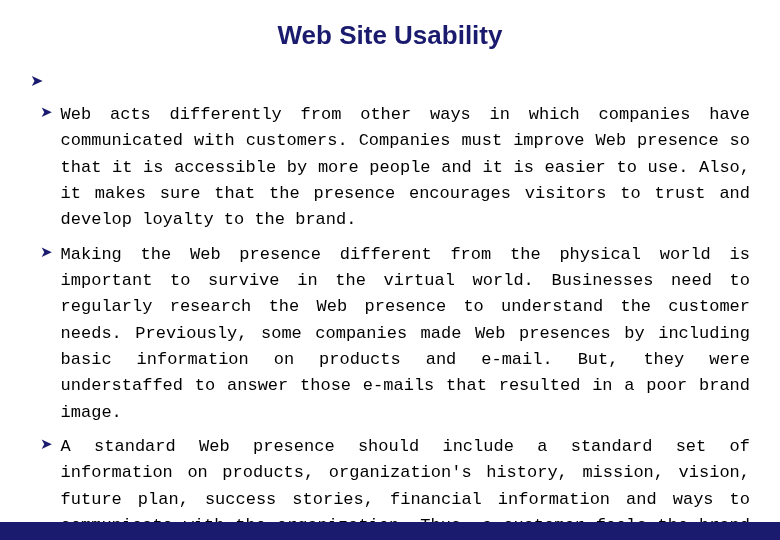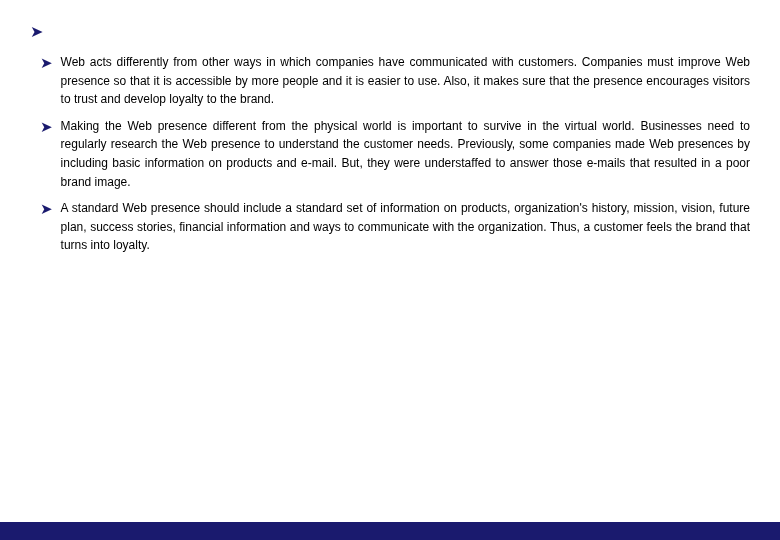--- a/index.html
+++ b/index.html
@@ -79,41 +79,42 @@
       gap: 8px;
     }
 
     .bullet-item .bullet-arrow {
       font-size: 15px;
       margin-top: 1px;
       color: #1a1a6e;
     }
 
     .bullet-text {
-      font-size: 12px;
+      font-size: 17px;
       color: #000000;
       line-height: 1.55;
       text-align: justify;
-      font-family: Liberation Sans, sans-serif;
+      font-family: Liberation Mono, monospace;
     }
 
     .footer-bar {
       position: absolute;
       bottom: 0;
       left: 0;
       width: 780px;
       height: 18px;
       background: #1a1a6e;
     }
   </style>
 </head>
 <body>
 
 <div class="page-container">
 
+  <h1 class="page-title">Web Site Usability</h1>
 
   <div class="main-section">
 
     <div class="section-header">
       <span class="bullet-arrow">➤</span>
     </div>
 
     <div class="bullet-items">
 
       <div class="bullet-item">

